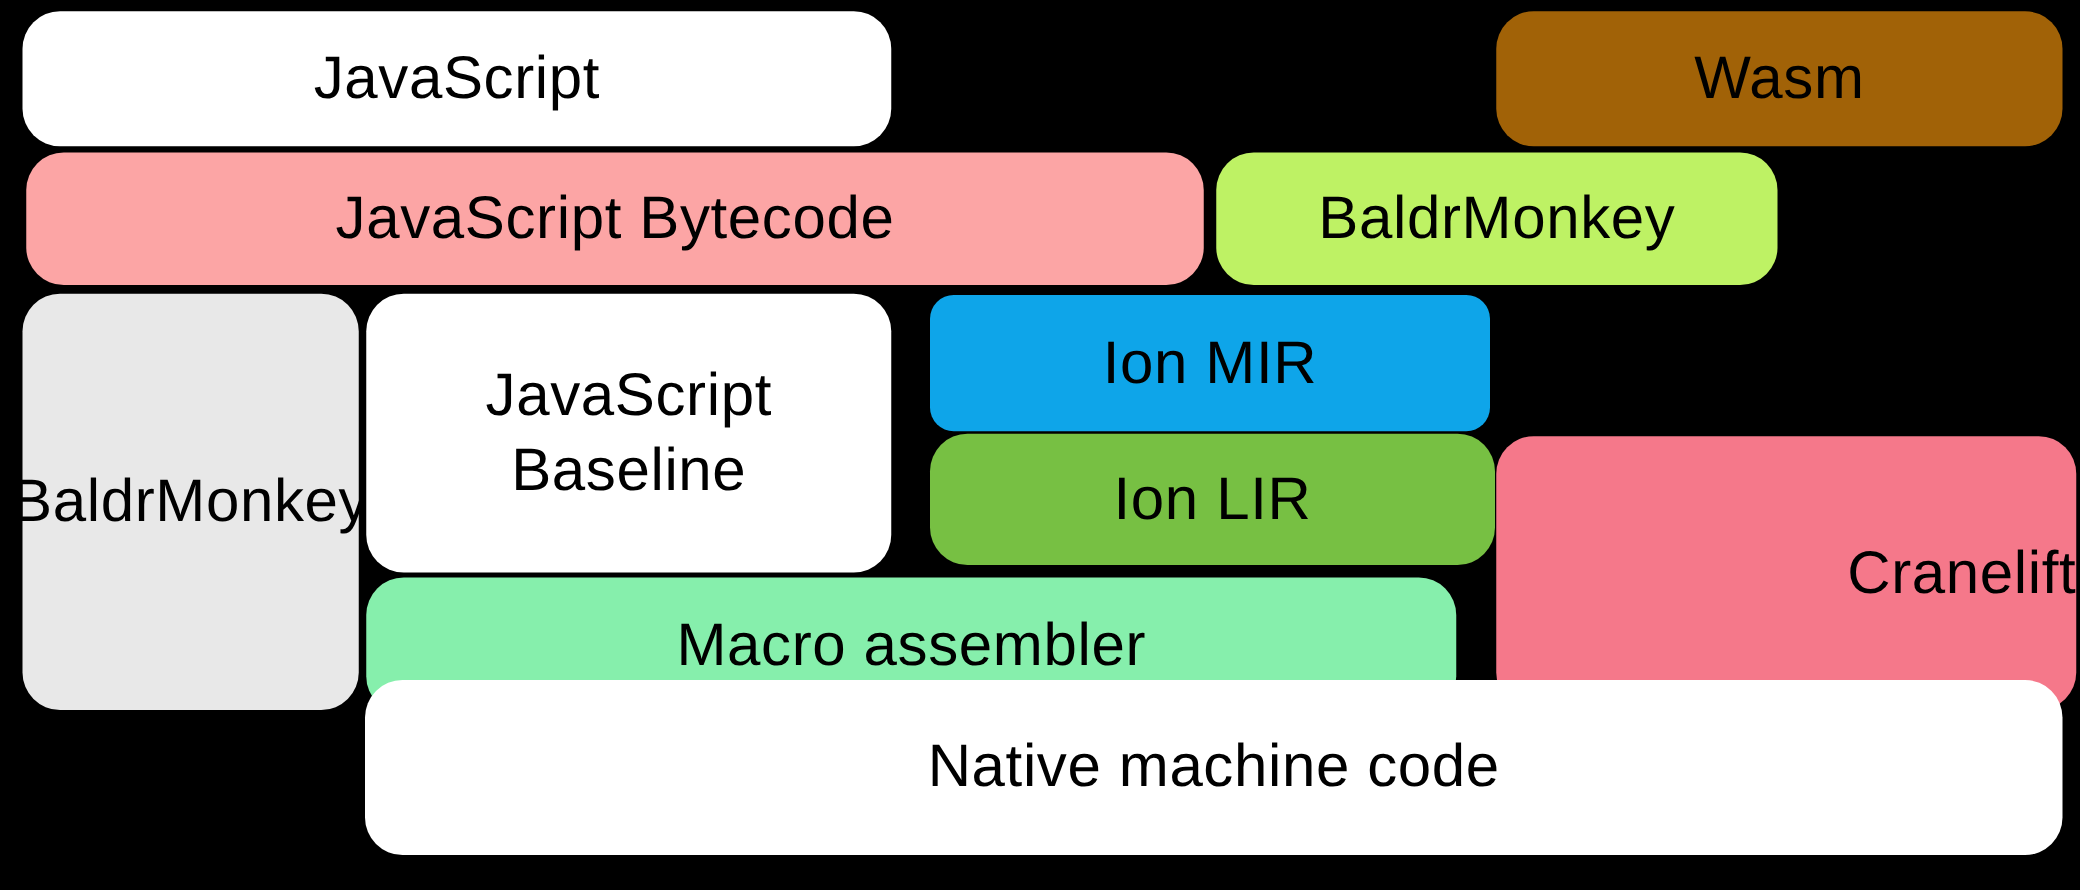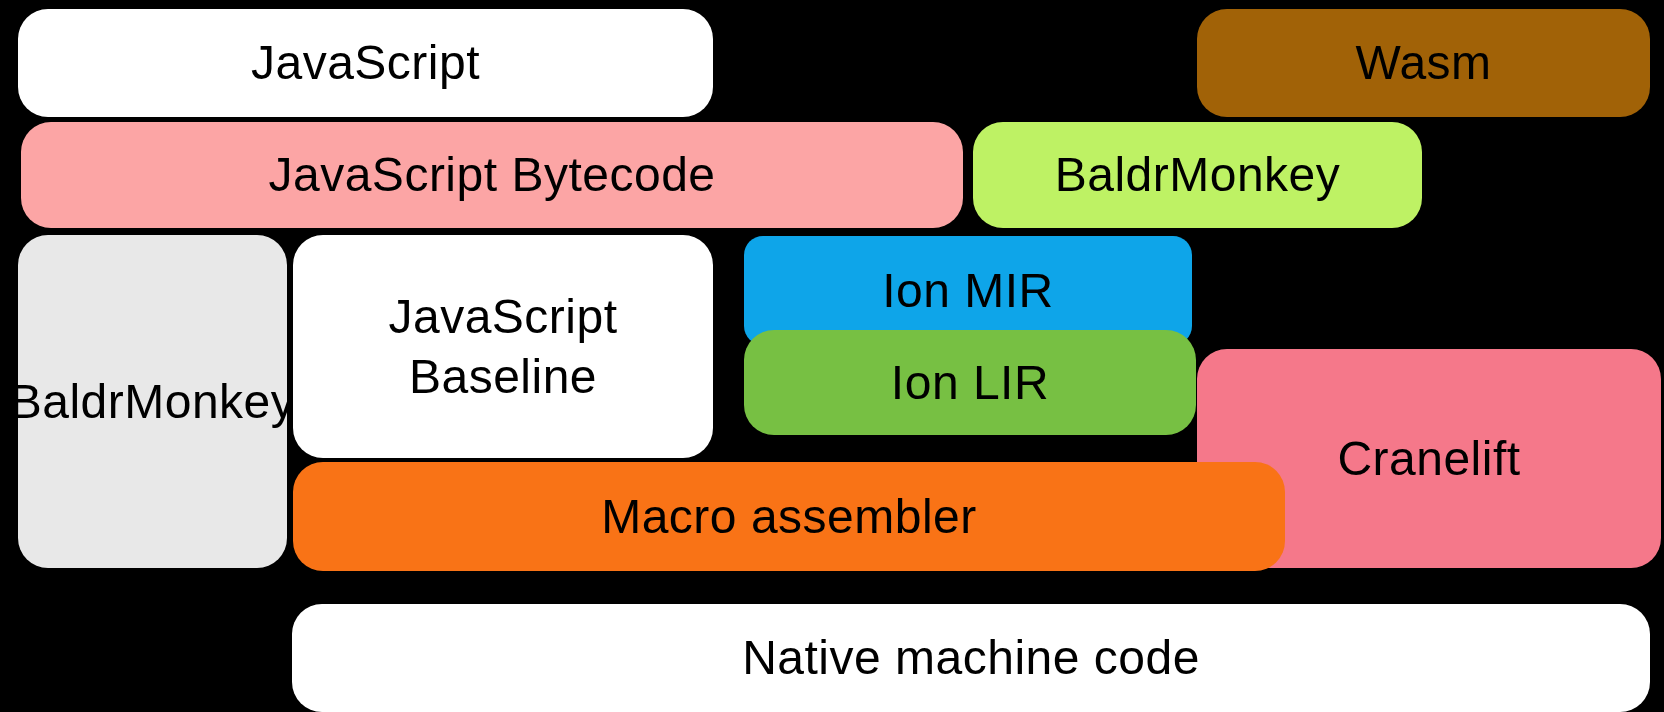--- a/index.html
+++ b/index.html
@@ -52,25 +52,25 @@
     <div class="node" style="left: 18px; top: 235px; width: 269px; height: 333px; background: rgb(232, 232, 232);">
       <span class="node-label" style="color: rgb(0, 0, 0);">BaldrMonkey</span>
     </div>
     <div class="node" style="left: 293px; top: 235px; width: 420px; height: 223px; background: rgb(255, 255, 255);">
       <span class="node-label" style="color: rgb(0, 0, 0);">JavaScript
 Baseline</span>
     </div>
     <div class="node" style="left: 744px; top: 236px; width: 448px; height: 109px; background: #0ea5e9; border-radius: 19px;">
       <span class="node-label" style="color: rgb(0, 0, 0);">Ion MIR</span>
     </div>
-    <div class="node" style="left: 744px; top: 330px; width: 452px; height: 105px; background: rgb(119, 192, 67);">
+    <div class="node" style="left: 744px; top: 347px; width: 452px; height: 105px; background: rgb(119, 192, 67);">
       <span class="node-label" style="color: rgb(0, 0, 0);">Ion LIR</span>
     </div>
-    <div class="node" style="left: 1197px; top: 349px; width: 464px; height: 219px; background: rgb(245, 120, 138);">
+    <div class="node" style="left: 1197px; top: 349px; width: 464px; height: 219px; background: rgb(245, 120, 138); justify-content: flex-end;">
       <span class="node-label" style="color: rgb(0, 0, 0);">Cranelift</span>
     </div>
-    <div class="node" style="left: 293px; top: 462px; width: 992px; height: 109px; background: #f97316;">
+    <div class="node" style="left: 293px; top: 462px; width: 872px; height: 109px; background: #86efac;">
       <span class="node-label" style="color: rgb(0, 0, 0);">Macro assembler</span>
     </div>
-    <div class="node" style="left: 292px; top: 604px; width: 1358px; height: 108px; background: rgb(255, 255, 255);">
+    <div class="node" style="left: 292px; top: 544px; width: 1358px; height: 140px; background: rgb(255, 255, 255);">
       <span class="node-label" style="color: rgb(0, 0, 0);">Native machine code</span>
     </div>
   </div>
 
 </body></html>

